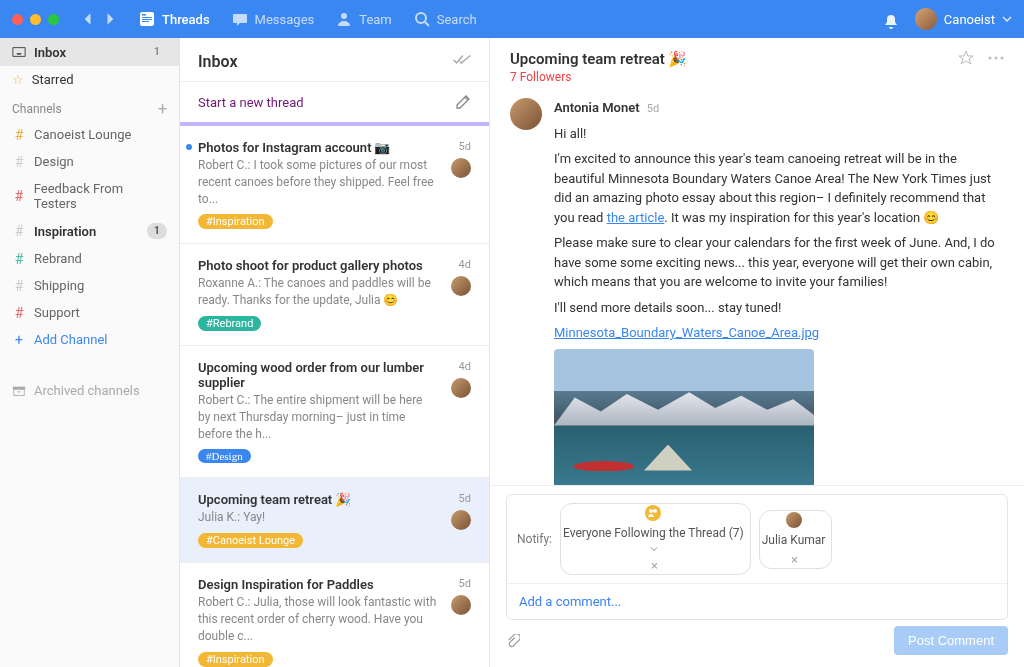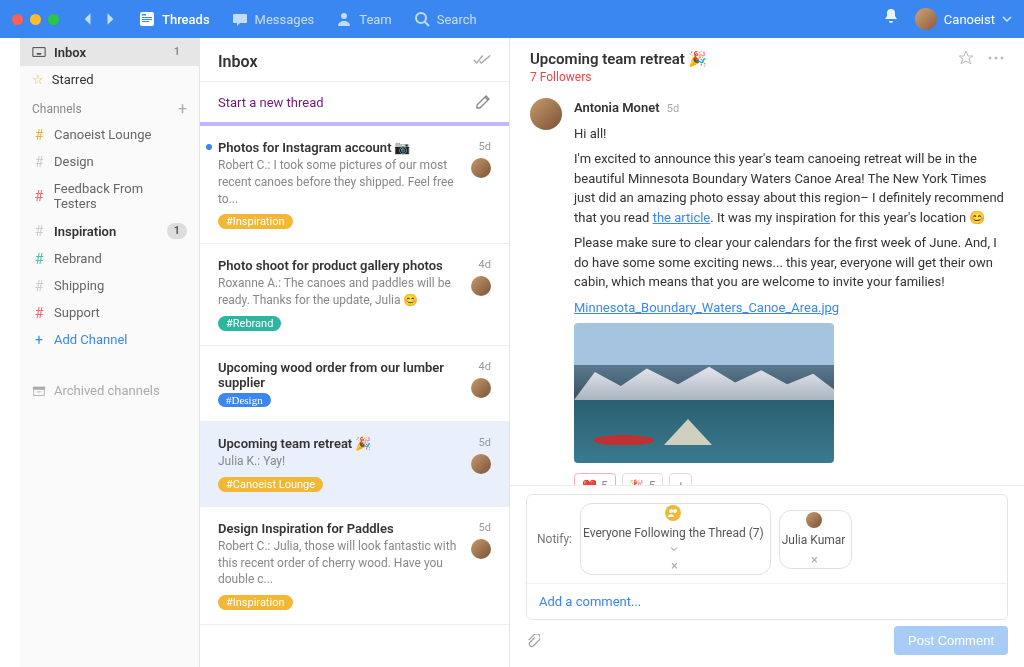--- a/index.html
+++ b/index.html
@@ -29,28 +29,28 @@
     .dot.red { background: #ff5f57; }
     .dot.yellow { background: #ffbd2e; }
     .dot.green { background: #28c940; }
     .nav-arrows { display: flex; gap: 4px; margin-right: 18px; }
     .nav-arrow { width: 20px; height: 20px; display: flex; align-items: center; justify-content: center; opacity: .7; cursor: pointer; }
     .nav-arrow svg { width: 10px; height: 14px; fill: #fff; }
     .topbar-tabs { display: flex; gap: 22px; align-items: center; }
     .topbar-tab { display: flex; align-items: center; gap: 7px; font-size: 13px; opacity: .7; cursor: pointer; }
     .topbar-tab.active { opacity: 1; font-weight: 500; }
     .topbar-tab .ticon { width: 16px; height: 16px; }
-    .topbar-right { margin-left: auto; display: flex; align-items: flex-start; gap: 16px; }
+    .topbar-right { margin-left: auto; display: flex; align-items: flex-end; gap: 16px; }
     .bell-icon { width: 16px; height: 16px; fill: #fff; opacity: .9; cursor: pointer;}
     .user-chip { display: flex; align-items: center; gap: 7px; cursor: pointer;}
     .avatar-sm { width: 22px; height: 22px; border-radius: 50%; background: linear-gradient(135deg,#d4a574,#8b5a3c); }
     .chev { width: 10px; height: 10px; fill: #fff; opacity: .8; }
 
     
-    .main { flex: 1; display: flex; overflow: hidden; margin-left: 20px; }
+    .main { flex: 1; display: flex; overflow: hidden; }
 
     
     .sidebar { width: 180px; border-right: 1px solid #e5e5e5; display: flex; flex-direction: column; background:#fafafa; }
     .sb-item {
       display: flex; align-items: center; gap: 8px;
       padding: 6px 12px; cursor: pointer; font-size: 13px;
       color: #666;
     }
     .sb-item.folder { color: #333; }
     .sb-item.selected { background: #e6e6e6; font-weight: 600; color: #333; }
@@ -293,20 +293,21 @@
     <div class="age">4d</div>
     <div class="av"></div>
     <div class="snippet">Roxanne A.: The canoes and paddles will be ready. Thanks for the update, Julia 😊</div>
     <span class="tag teal">#Rebrand</span>
   </div>
         <div class="tl-item">
     
     <div class="title">Upcoming wood order from our lumber supplier</div>
     <div class="age">4d</div>
     <div class="av"></div>
+    <div class="snippet">Robert C.: The entire shipment will be here by next Thursday morning– just in time before the h...</div>
     <span class="tag blue">#Design</span>
   </div>
         <div class="tl-item selected">
     
     <div class="title">Upcoming team retreat 🎉</div>
     <div class="age">5d</div>
     <div class="av"></div>
     <div class="snippet">Julia K.: Yay!</div>
     <span class="tag yellow">#Canoeist Lounge</span>
   </div>
@@ -345,20 +346,21 @@
         <div class="pbody">
           <div>
             <span class="author">Antonia Monet</span>
             <span class="ptime">5d</span>
           </div>
           <p>Hi all!</p>
           <p>
             <span>I'm excited to announce this year's team canoeing retreat will be in the beautiful Minnesota Boundary Waters Canoe Area! The New York Times just did an amazing photo essay about this region– I definitely recommend that you read </span><a href="#">the article</a><span>. It was my inspiration for this year's location 😊</span>
           </p>
           <p>Please make sure to clear your calendars for the first week of June. And, I do have some some exciting news... this year, everyone will get their own cabin, which means that you are welcome to invite your families!</p>
+          <p>I'll send more details soon... stay tuned!</p>
           <p><a href="#">Minnesota_Boundary_Waters_Canoe_Area.jpg</a></p>
           <div class="attachment">
               <div class="canoe"></div>
             </div>
           <div class="reacts">
             <div class="react heart">❤️ <span>5</span></div>
             <div class="react">🎉 <span>5</span></div>
             <div class="react">
                 <span>+</span>
               </div>

